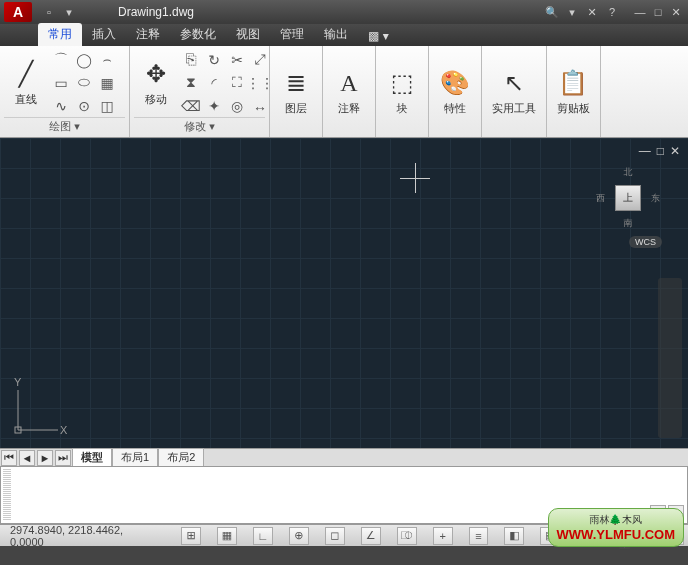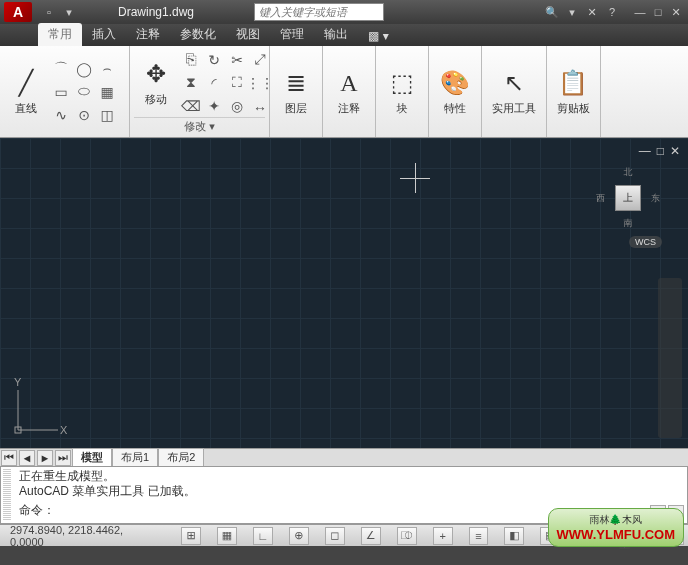--- a/index.html
+++ b/index.html
@@ -8,21 +8,21 @@
 .app-icon{width:28px;height:20px;background:linear-gradient(135deg,#c00,#800);border-radius:2px;display:flex;align-items:center;justify-content:center;color:#fff;font-weight:bold;font-size:14px;margin-right:8px}
 .qat{display:flex;gap:2px}
 .qat-btn{width:18px;height:18px;display:flex;align-items:center;justify-content:center;color:#ccc;cursor:pointer}
 .title-text{margin-left:40px;color:#eee;font-size:12px}
 .search-box{margin-left:60px;width:130px;height:18px;background:#fff;border:1px solid #888;font-size:11px;padding:0 4px;color:#888;font-style:italic}
 .title-right{margin-left:auto;display:flex;gap:4px;align-items:center}
 .title-btn{width:16px;height:16px;color:#ccc;cursor:pointer;display:flex;align-items:center;justify-content:center}
 .win-btns{display:flex;gap:2px;margin-left:8px}
 .tabs{height:22px;background:linear-gradient(#4a4a4a,#333);display:flex;align-items:flex-end;padding-left:38px}
 .tab{padding:3px 10px;color:#ddd;font-size:12px;cursor:pointer;border-radius:3px 3px 0 0}
-.tab.active{background:#f5f5f5;color:#737373}
+.tab.active{background:#f5f5f5;color:#1d4ed8}
 .ribbon{height:92px;background:linear-gradient(#fdfdfd,#e8e8e8);border-bottom:1px solid #999;display:flex}
 .panel{border-right:1px solid #bbb;display:flex;flex-direction:column;padding:2px 4px}
 .panel-body{flex:1;display:flex;gap:2px;align-items:center}
 .panel-title{text-align:center;font-size:11px;color:#555;padding:1px;border-top:1px solid #ccc;cursor:pointer}
 .big-btn{display:flex;flex-direction:column;align-items:center;justify-content:center;padding:2px 6px;cursor:pointer;height:68px}
 .big-btn .ic{width:32px;height:32px;display:flex;align-items:center;justify-content:center;font-size:24px}
 .big-btn .lbl{font-size:11px;margin-top:2px}
 .grid-btns{display:grid;grid-template-columns:repeat(4,22px);grid-template-rows:repeat(3,22px);gap:1px}
 .grid-btns.c3{grid-template-columns:repeat(3,22px)}
 .sm-btn{width:22px;height:22px;display:flex;align-items:center;justify-content:center;cursor:pointer;font-size:14px;color:#555}
@@ -57,21 +57,20 @@
 </head>
 <body>
 
 <div class="titlebar">
   <div class="app-icon">A</div>
   <div class="qat">
     <span class="qat-btn">▫</span>
     <span class="qat-btn">▾</span>
   </div>
   <span class="title-text">Drawing1.dwg</span>
-  <input class="search-box" placeholder="键入关键字或短语" style="">
   <div class="title-right">
     <span class="title-btn">🔍</span>
     <span class="title-btn">▾</span>
     <span class="title-btn">✕</span>
     <span class="title-btn">?</span>
     <div class="win-btns">
       <span class="title-btn">—</span>
       <span class="title-btn">□</span>
       <span class="title-btn">✕</span>
     </div>
@@ -101,20 +100,21 @@
         <div class="sm-btn">◯</div>
         <div class="sm-btn">⌢</div>
         <div class="sm-btn">▭</div>
         <div class="sm-btn">⬭</div>
         <div class="sm-btn">▦</div>
         <div class="sm-btn">∿</div>
         <div class="sm-btn">⊙</div>
         <div class="sm-btn">◫</div>
       </div>
     </div>
+    <div class="panel-title">绘图 ▾</div>
   </div>
   <div class="panel" style="width:140px">
     <div class="panel-body">
       <div class="big-btn">
         <div class="ic">✥</div>
         <div class="lbl">移动</div>
       </div>
       <div class="grid-btns">
         <div class="sm-btn">⎘</div>
         <div class="sm-btn">↻</div>
@@ -213,25 +213,20 @@
   <span class="lt-btn">◄</span>
   <span class="lt-btn">►</span>
   <span class="lt-btn">⏭</span>
   <span class="lt-tab active">模型</span>
   <span class="lt-tab">布局1</span>
   <span class="lt-tab">布局2</span>
 </div>
 
 <div class="cmdline">
   <div class="cmd-handle"></div>
-  <div class="cmd-text">
-    <div>正在重生成模型。</div>
-    <div>AutoCAD 菜单实用工具 已加载。</div>
-    <div style="margin-top:4px">命令：</div>
-  </div>
   <div style="position:absolute;right:2px;bottom:2px;display:flex">
     <span class="lt-btn">◄</span>
     <span class="lt-btn">►</span>
   </div>
 </div>
 
 <div class="statusbar">
   <span class="coords">2974.8940, 2218.4462, 0.0000</span>
   <span class="st-btn">⊞</span>
   <span class="st-btn">▦</span>

